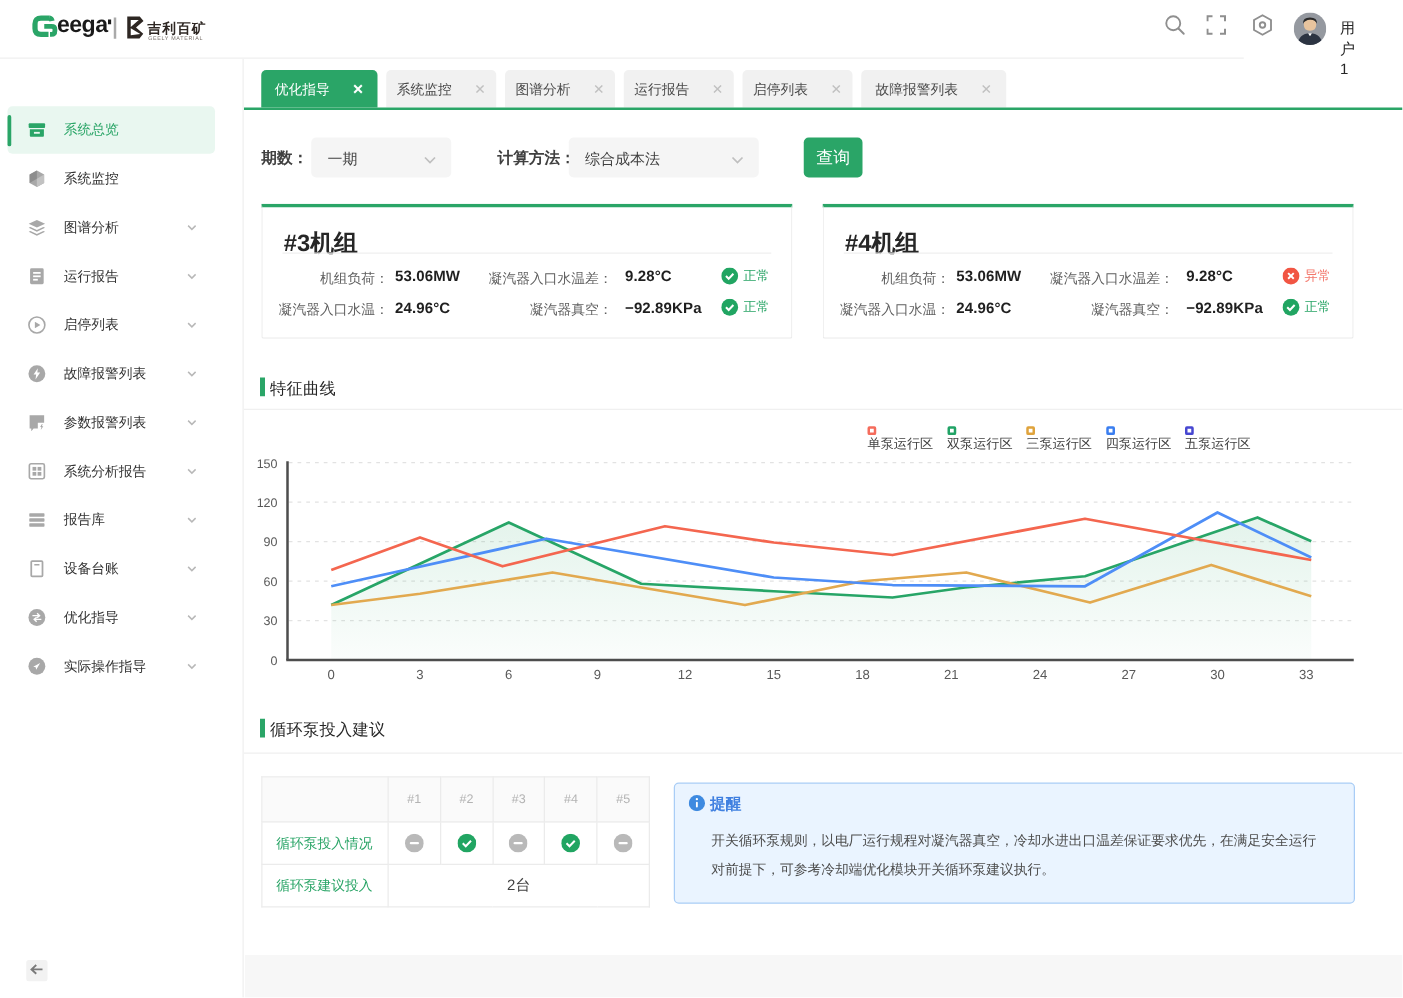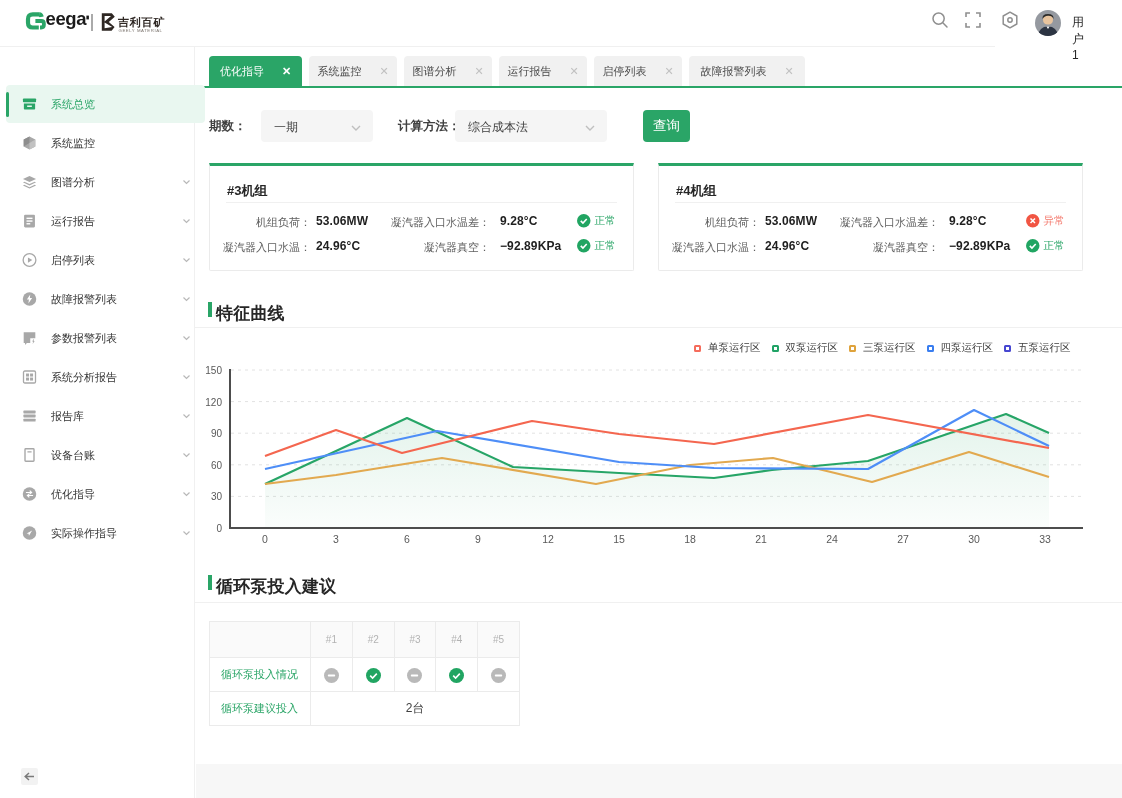--- a/index.html
+++ b/index.html
@@ -6,21 +6,21 @@
 * { margin:0; padding:0; box-sizing:border-box; }
 html,body { width:1122px; height:798px; font-family:"Liberation Sans", sans-serif; background:#fff; overflow:hidden; }
 #app { position:relative; width:1122px; height:798px; background:#fff; }
 .abs { position:absolute; }
 
 
 #header { position:absolute; left:0; top:0; width:995px; height:47px; background:#fff; border-bottom:1px solid #f0f0f0; z-index:5; }
 
 
 #sidebar { position:absolute; left:0; top:47px; width:195px; height:751px; background:#fff; border-right:1px solid #f0f0f0; z-index:4; }
-.mi { position:absolute; left:6px; width:199px; height:38px; border-radius:4px; }
+.mi { position:absolute; left:6px; width:166px; height:38px; border-radius:4px; }
 .mi .txt { position:absolute; left:45px; top:50%; transform:translateY(-50%); font-size:11px; color:#333; letter-spacing:0; }
 .mi .ic { position:absolute; left:16px; top:50%; transform:translateY(-50%); width:15px; height:15px; }
 .mi .chev { position:absolute; right:14px; top:50%; transform:translateY(-50%); width:9px; height:9px; }
 .mi.sel { background:#e9f7f0; }
 .mi.sel .txt { color:#2aa567; }
 .selbar { position:absolute; left:6px; width:3px; height:25px; background:#2aa567; border-radius:2px; z-index:6; }
 
 
 #tabs { position:absolute; left:195px; top:47px; width:927px; height:41px; background:#fff; }
 .tab { position:absolute; top:9px; height:30px; border-radius:4px 4px 0 0; background:#f1f1f1; font-size:11px; color:#4a4a4a; display:flex; align-items:center; justify-content:center; gap:18px; }
@@ -31,36 +31,36 @@
 
 
 .flabel { position:absolute; font-size:12.5px; color:#404040; font-weight:700; top:118px; }
 .fsel { position:absolute; top:110px; height:32px; background:#f5f5f5; border-radius:4px; font-size:12px; color:#404040; }
 .fsel .v { position:absolute; left:13px; top:9px; }
 .fsel .c { position:absolute; right:12px; top:11px; }
 #qbtn { position:absolute; left:643px; top:110px; width:47px; height:32px; background:#2aa567; border-radius:4px; color:#fff; font-size:13.5px; text-align:center; line-height:32px; }
 
 
 .card { position:absolute; top:163px; width:425px; height:108px; background:#fff; border:1px solid #ebebeb; border-top:3px solid #2aa567; border-radius:0 0 2px 2px; }
-.card h3 { position:absolute; left:17px; top:16px; font-size:13px; color:#262626; font-weight:700; }
+.card h3 { position:absolute; left:17px; top:16px; font-size:19px; color:#262626; font-weight:700; }
 .card .sep { position:absolute; left:16px; right:16px; top:36px; height:1px; background:#f0f0f0; }
 .lab { position:absolute; font-size:11px; color:#5f5f5f; white-space:nowrap; letter-spacing:0;text-align:right; }
 .val { position:absolute; font-size:12px; color:#1f1f1f; font-weight:700; letter-spacing:0.1px; }
 .status { position:absolute; display:flex; align-items:center; gap:4px; font-size:10.5px; }
 .status.ok { color:#2aa567; }
 .status.bad { color:#f3766a; }
 
 
-.sect { position:absolute; left:216px; font-size:17px; font-weight:700; color:#262626; letter-spacing:0.2px; }
+.sect { position:absolute; left:216px; font-size:13px; font-weight:400; color:#262626; letter-spacing:0.2px; }
 .sect:before { content:""; position:absolute; left:-8px; top:0px; width:4px; height:15px; background:#2aa567; }
 .hline { position:absolute; left:195px; width:927px; height:1px; background:#f0f0f0; }
 
 
 #legend { position:absolute; left:694px; top:341px; display:flex; }
-.litem { display:flex; align-items:center; margin-left:11px; white-space:nowrap; }
+.litem { display:flex; align-items:flex-start; margin-left:11px; white-space:nowrap;flex-direction:column; }
 .lsq { width:7px; height:7px; border-radius:1.5px; background:#fff; margin-right:7px; }
 .litem span { font-size:10.5px; color:#404040; }
 
 
 #ptable { position:absolute; left:209px; top:621px; width:311px; height:104px; border-collapse:collapse; table-layout:fixed; }
 #ptable td { border:1px solid #ebebeb; text-align:center; vertical-align:middle; }
 #ptable .hd { background:#fafafa; color:#b3b3b3; font-size:10px; height:36px; }
 #ptable .rl { color:#2aa567; font-size:11px; text-align:left; padding-left:11px; width:101px; white-space:nowrap; overflow:visible; }
 #ptable .r2 { height:34px; }
 #ptable .r3 { height:34px; font-size:12px; color:#404040; }
@@ -254,21 +254,21 @@
     <div class="tab active" style="left:14px; width:93px;">优化指导<span class="x">✕</span></div>
     <div class="tab" style="left:114px; width:88px;">系统监控<span class="x">✕</span></div>
     <div class="tab" style="left:209px; width:88px;">图谱分析<span class="x">✕</span></div>
     <div class="tab" style="left:304px; width:88px;">运行报告<span class="x">✕</span></div>
     <div class="tab" style="left:399px; width:88px;">启停列表<span class="x">✕</span></div>
     <div class="tab" style="left:494px; width:116px;">故障报警列表<span class="x">✕</span></div>
   </div>
   <div id="tabline"></div>
 
   <span class="flabel" style="left:209px;">期数：</span>
-  <div class="fsel" style="left:261px; width:112px;text-align:right;">
+  <div class="fsel" style="left:249px; width:112px;text-align:right;">
       <span class="v">一期</span>
       <span class="c"><svg width="10" height="7" viewBox="0 0 10 7">
           <path d="M1 1 L5 5 L9 1" fill="none" stroke="#bfbfbf" stroke-width="1.4"></path>
         </svg></span>
     </div>
   <span class="flabel" style="left:398px;">计算方法：</span>
   <div class="fsel" style="left:455px; width:152px;">
       <span class="v">综合成本法</span>
       <span class="c"><svg width="10" height="7" viewBox="0 0 10 7">
           <path d="M1 1 L5 5 L9 1" fill="none" stroke="#bfbfbf" stroke-width="1.4"></path>
@@ -430,19 +430,28 @@
               <rect x="3.8" y="6.6" width="7.4" height="1.8" rx="0.9" fill="#fff"></rect>
             </svg></td>
     </tr>
     <tr class="r3">
           <td class="rl">循环泵建议投入</td>
           <td colspan="5">2台</td>
         </tr>
   </tbody>
     </table>
 
+  <div id="infobox">
+    <svg class="abs" style="left:11px; top:9px;" width="13" height="13" viewBox="0 0 14 14">
+        <circle cx="7" cy="7" r="7" fill="#3e8ae0"></circle>
+        <rect x="6.2" y="5.8" width="1.6" height="5" rx="0.8" fill="#fff"></rect>
+        <circle cx="7" cy="3.6" r="1" fill="#fff"></circle>
+      </svg>
+    <div class="tt">提醒</div>
+    <div class="bd">开关循环泵规则，以电厂运行规程对凝汽器真空，冷却水进出口温差保证要求优先，在满足安全运行<br>对前提下，可参考冷却端优化模块开关循环泵建议执行。</div>
+  </div>
 
   <div id="footer"></div>
   <div id="collapse"><svg width="11" height="11" viewBox="0 0 11 11" style="vertical-align:middle;">
         <path d="M10 5.5 L1.5 5.5 M5 2 L1.2 5.5 L5 9" fill="none" stroke="#7a7a7a" stroke-width="1.5"></path>
       </svg></div>
 
 </div>
 
 </body></html>

